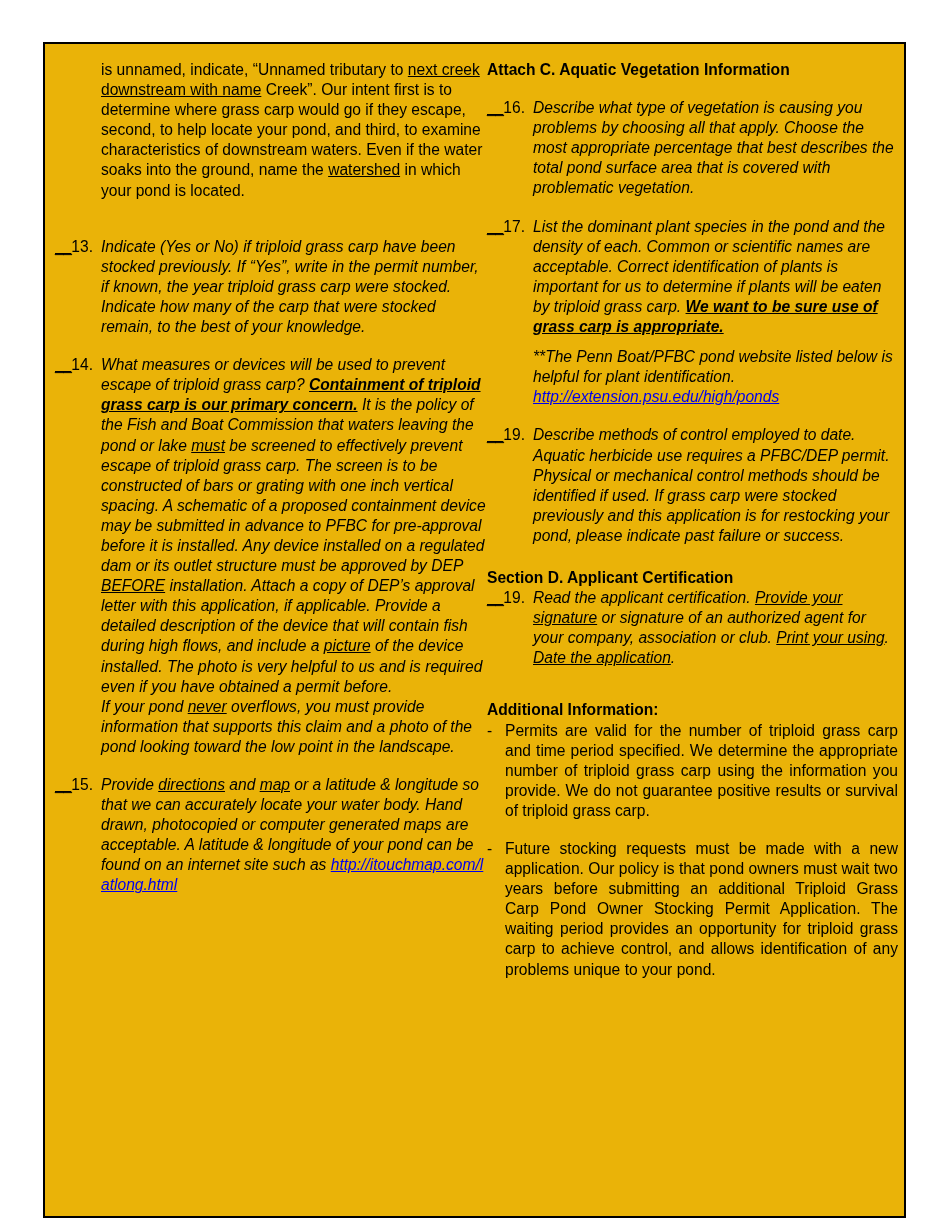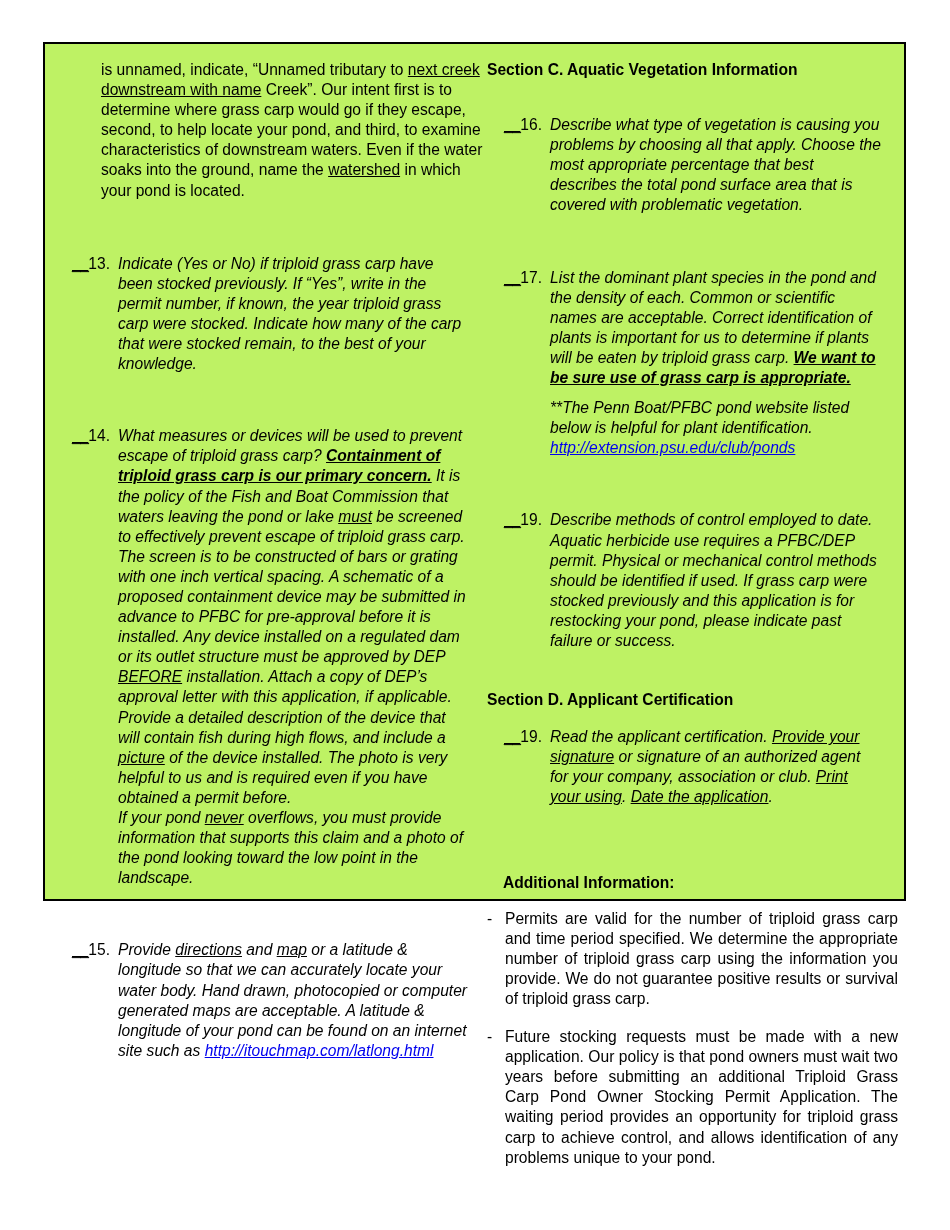--- a/index.html
+++ b/index.html
@@ -15,24 +15,24 @@
     font-family: "Liberation Sans", sans-serif;
     color: #000000;
     overflow: hidden;
   }
 
   .page-frame {
     position: absolute;
     left: 43px;
     top: 42px;
     width: 863px;
-    height: 859px;
+    height: 1176px;
     border: 2.5px solid #000000;
     box-sizing: border-box;
-    background: #bef264;
+    background: #eab308;
   }
 
   .columns {
     position: absolute;
     left: 0;
     top: 0;
     width: 100%;
     height: 100%;
     box-sizing: border-box;
     padding: 16px 0 0 0;
@@ -47,21 +47,21 @@
   .col-left  { left: 10px;  width: 432px; }
   .col-right { left: 442px; width: 411px; }
   .spacer-sm { height: 18px; }
   .spacer-xs { height: 10px; }
   .spacer-md { height: 22px; }
 
   
   .item {
     position: relative;
     padding-left: 46px;
-    margin: 17px;
+    margin: 0;
   }
   .item > .marker {
     position: absolute;
     left: 0;
     top: 0;
     white-space: pre;
   }
   .item > .marker .blank {
     text-decoration: underline;
     letter-spacing: -0.5px;
@@ -90,21 +90,21 @@
 
   a.link, .link {
     color: #0000ee;
     text-decoration: underline;
     word-break: break-all;
   }
 
   
   .addl-head {
     font-weight: bold;
-    margin: 16px;
+    margin: 0;
   }
   .dash-item {
     position: relative;
     padding-left: 18px;
     text-align: justify;
     text-justify: inter-word;
     margin: 0;
   }
   .dash-item > .dash {
     position: absolute;
@@ -146,37 +146,37 @@
 
       <div class="item">
         <span class="marker"><span class="blank">__</span><span>15.</span></span>
         <p class="item-body"><span>Provide </span><u class="ul">directions</u><span> and </span><u class="ul">map</u><span> or a latitude &amp; longitude so that we can accurately locate your water body.  Hand drawn, photocopied or computer generated maps are acceptable. A latitude &amp; longitude of your pond can be found on an internet site such as </span><span class="link">http://itouchmap.com/latlong.html</span></p>
       </div>
 
     </div>
 
     <div class="col col-right">
 
-      <div class="section-head">Section C.  Aquatic Vegetation Information</div>
+      <div class="section-head">Attach C.  Aquatic Vegetation Information</div>
 
       <div class="spacer-sm"></div>
 
       <div class="item">
         <span class="marker"><span class="blank">__</span><span>16.</span></span>
         <p class="item-body">Describe what type of vegetation is causing you problems by choosing all that apply.  Choose the most appropriate percentage that best describes the total pond surface area that is covered with problematic vegetation.</p>
       </div>
 
       <div class="spacer-sm"></div>
 
       <div class="item">
         <span class="marker"><span class="blank">__</span><span>17.</span></span>
         <p class="item-body"><span>List the dominant plant species in the pond and the density of each. Common or scientific names are acceptable.  Correct identification of plants is important for us to determine if plants will be eaten by triploid grass carp.  </span><span class="bu">We want to be sure use of grass carp is appropriate.</span></p>
         <div class="spacer-xs"></div>
         <p class="item-body">**The Penn Boat/PFBC pond website listed below is helpful for plant identification.</p>
-        <p class="item-body"><span class="link">http://extension.psu.edu/club/ponds</span></p>
+        <p class="item-body"><span class="link">http://extension.psu.edu/high/ponds</span></p>
       </div>
 
       <div class="spacer-sm"></div>
 
       <div class="item">
         <span class="marker"><span class="blank">__</span><span>19.</span></span>
         <p class="item-body">Describe methods of control employed to date.  Aquatic herbicide use requires a PFBC/DEP permit.  Physical or mechanical control methods should be identified if used.  If grass carp were stocked previously and this application is for restocking your pond, please indicate past failure or success.</p>
       </div>
 
       <div class="spacer-md"></div>

